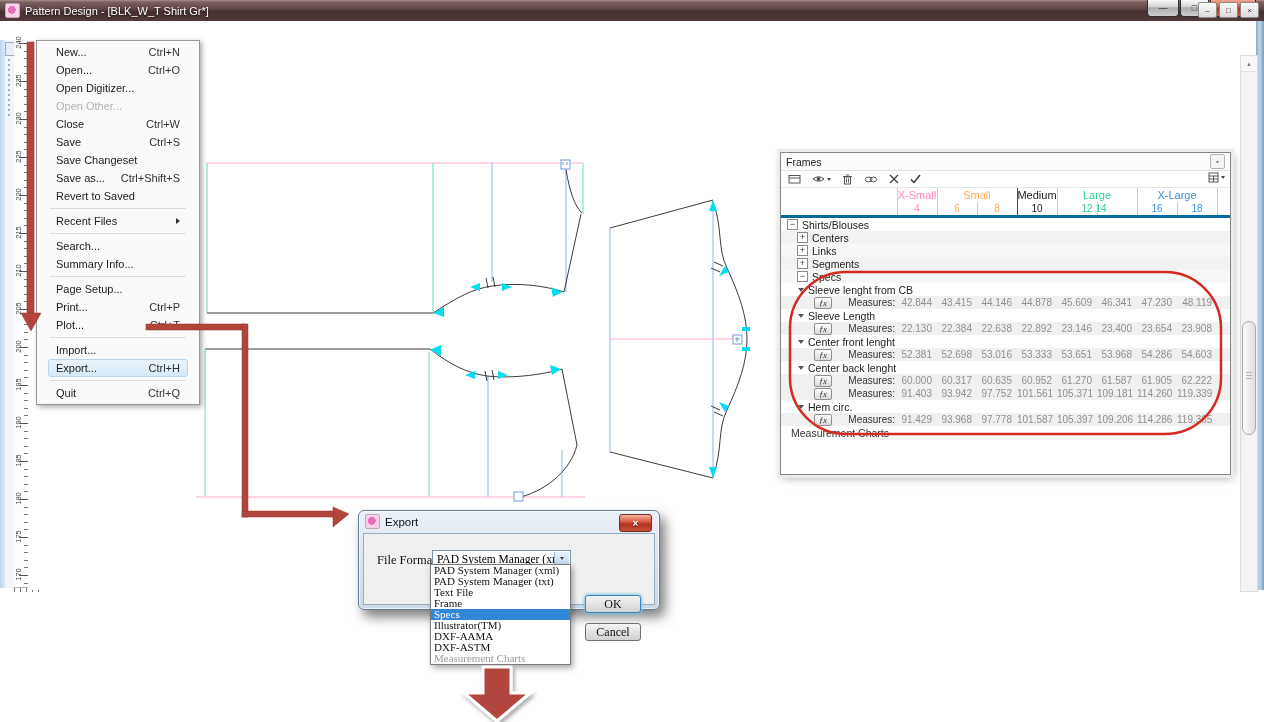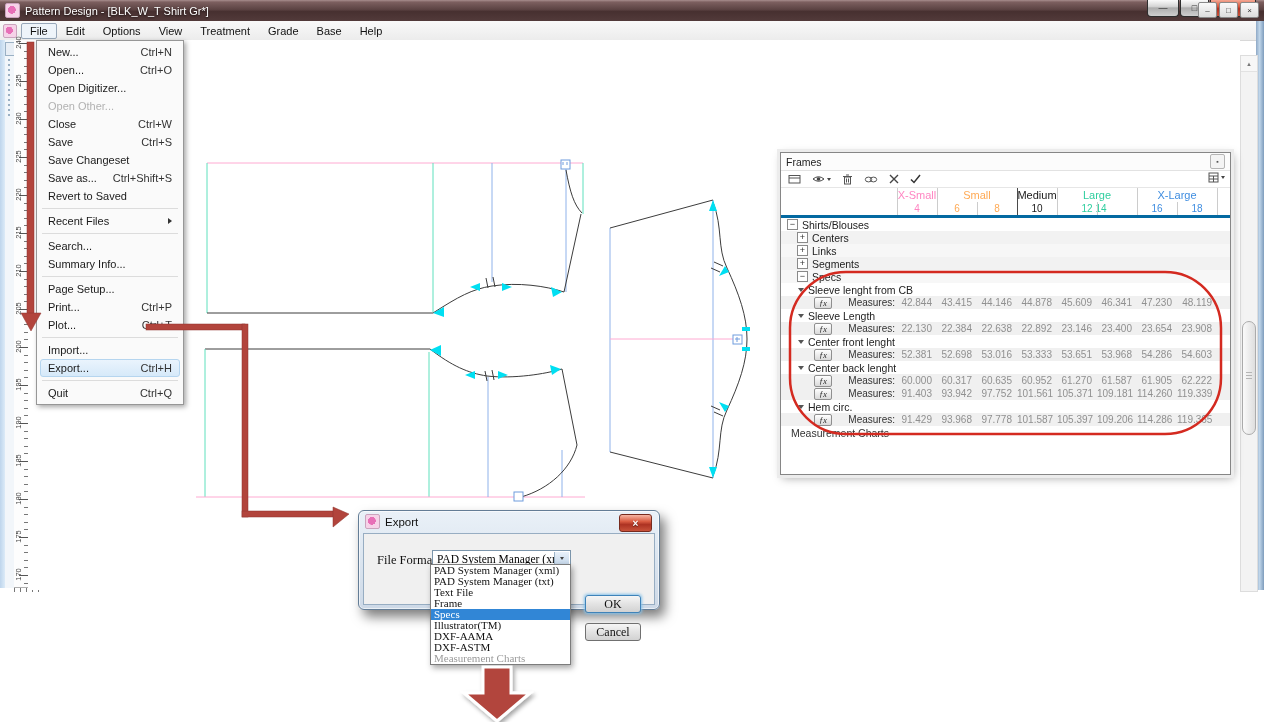--- a/index.html
+++ b/index.html
@@ -59,21 +59,21 @@
     background:#f3f3f3;border:1px solid #dddddd;}
   .vscroll .up{height:15px;border-bottom:1px solid #e2e2e2;display:flex;align-items:center;
     justify-content:center;font-size:6px;color:#777;background:#f7f7f7;}
   .vscroll .thumb{position:absolute;left:1px;top:265px;width:12px;height:112px;border-radius:7px;
     border:1px solid #ababab;background:linear-gradient(90deg,#fbfbfb,#dedede);}
   .vscroll .thumb:after{content:"";position:absolute;left:3px;right:3px;top:50px;height:8px;
     background:repeating-linear-gradient(180deg,#b5b5b5 0 1px,transparent 1px 3px);}
   svg.layer{position:absolute;left:0;top:0;pointer-events:none;}
   
   .filemenu{position:absolute;left:36px;top:40px;width:140px;z-index:30;background:#fafafa;
-    border:1px solid #979797;box-shadow:2px 2px 5px rgba(0,0,0,.35);padding:2px 3px;font-size:11px;color:#1a1a1a;}
+    border:1px solid #979797;box-shadow:2px 2px 5px rgba(0,0,0,.35);padding:2px 11px;font-size:11px;color:#1a1a1a;}
   .fm-item{height:16px;line-height:16px;display:flex;align-items:center;padding:0 7px;border:1px solid transparent;border-radius:3px;}
   .fm-item .sc{margin-left:auto;color:#333;}
   .fm-item.disabled,.fm-item.disabled .sc{color:#b2b2b2;}
   .fm-item.hl{background:linear-gradient(#eaf4fd,#d6e9f9);border-color:#b5d5ef;align-items:flex-end;}
   .fm-sep{height:1px;background:#dcdcdc;margin:3px 2px;}
   .fm-arrow{margin-left:auto;width:0;height:0;border-left:4px solid #333;
     border-top:3.5px solid transparent;border-bottom:3.5px solid transparent;}
   
   .frames{position:absolute;left:780px;top:152px;width:449px;height:321px;z-index:20;background:#fff;
     border:1px solid #868686;box-shadow:0 0 0 3px #ececec,2px 3px 9px rgba(0,0,0,.35);font-size:10.5px;color:#222;}
@@ -152,33 +152,20 @@
         <span>—</span>
       </div>
     <div class="win-btn max">
         <span>□</span>
       </div>
     <div class="win-btn close">
         <span>×</span>
       </div>
   </div>
 
-  <div class="menubar">
-    <span class="mdi-icon"></span>
-    <span id="menubar-items" style="display: flex;">
-        <span class="mitem open">File</span>
-        <span class="mitem">Edit</span>
-        <span class="mitem">Options</span>
-        <span class="mitem">View</span>
-        <span class="mitem">Treatment</span>
-        <span class="mitem">Grade</span>
-        <span class="mitem">Base</span>
-        <span class="mitem">Help</span>
-      </span>
-  </div>
   <div class="mdi-controls">
     <div class="mdi-btn">–</div>
     <div class="mdi-btn">□</div>
     <div class="mdi-btn">×</div>
   </div>
 
   <div class="win-left"></div>
   <div class="win-right"></div>
 
   <div class="tool-strip">

